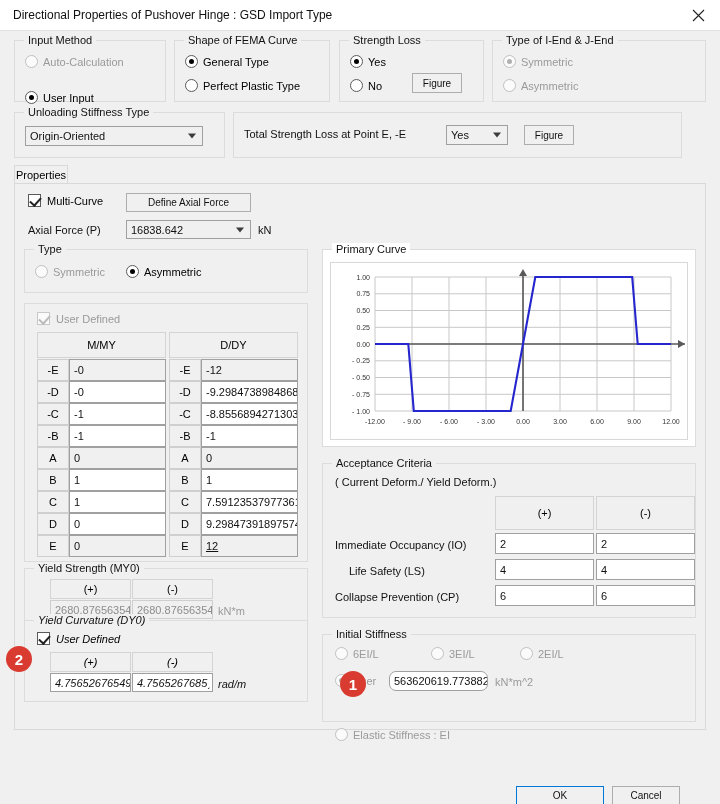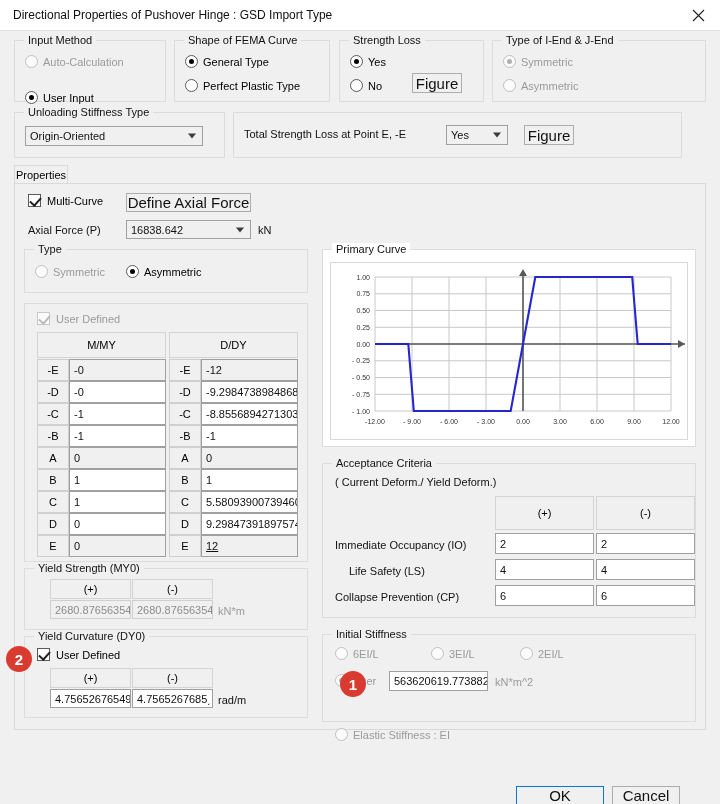--- a/index.html
+++ b/index.html
@@ -58,21 +58,21 @@
   .cbox.on::after {
     content:""; position:absolute; left:3px; top:0px; width:5px; height:9px;
     border:solid #222; border-width:0 2px 2px 0; transform:rotate(42deg);
   }
   .chk.dis { color:#9a9a9a; }
   .chk.dis .cbox { border-color:#c8c8c8; background:#fafafa; }
   .chk.dis .cbox.on::after { border-color:#bbb; }
 
   
   .btn {
-    background:#f0f0f0; border:1px solid #adadad; font-size:15px;
+    background:#f0f0f0; border:1px solid #adadad; font-size:10px;
     display:flex; align-items:center; justify-content:center; color:#111;
     font-family:"Liberation Sans", sans-serif;
   }
   .btn.primary { border:1px solid #0078d7; background:#f0f0f0; }
 
   
   .inp {
     background:#fff; border:1px solid #a0a0a0; font-size:11px;
     display:flex; align-items:center; padding:0 4px; color:#111;
     overflow:hidden; white-space:nowrap;
@@ -258,42 +258,42 @@
         <div class="inp gray" style="position:absolute;left:44px;top:143px;width:97px;height:22px;">0</div>
         <div class="lcell" style="position:absolute;left:144px;top:143px;width:32px;height:22px;">A</div>
         <div class="inp gray" style="position:absolute;left:176px;top:143px;width:97px;height:22px;">0</div>
         <div class="lcell" style="position:absolute;left:12px;top:165px;width:32px;height:22px;">B</div>
         <div class="inp" style="position:absolute;left:44px;top:165px;width:97px;height:22px;">1</div>
         <div class="lcell" style="position:absolute;left:144px;top:165px;width:32px;height:22px;">B</div>
         <div class="inp" style="position:absolute;left:176px;top:165px;width:97px;height:22px;">1</div>
         <div class="lcell" style="position:absolute;left:12px;top:187px;width:32px;height:22px;">C</div>
         <div class="inp" style="position:absolute;left:44px;top:187px;width:97px;height:22px;">1</div>
         <div class="lcell" style="position:absolute;left:144px;top:187px;width:32px;height:22px;">C</div>
-        <div class="inp" style="position:absolute;left:176px;top:187px;width:97px;height:22px;">5.58093900739460</div>
+        <div class="inp" style="position:absolute;left:176px;top:187px;width:97px;height:22px;">7.59123537977361</div>
         <div class="lcell" style="position:absolute;left:12px;top:209px;width:32px;height:22px;">D</div>
         <div class="inp" style="position:absolute;left:44px;top:209px;width:97px;height:22px;">0</div>
         <div class="lcell" style="position:absolute;left:144px;top:209px;width:32px;height:22px;">D</div>
         <div class="inp" style="position:absolute;left:176px;top:209px;width:97px;height:22px;">9.29847391897574</div>
         <div class="lcell" style="position:absolute;left:12px;top:231px;width:32px;height:22px;">E</div>
         <div class="inp gray" style="position:absolute;left:44px;top:231px;width:97px;height:22px;">0</div>
         <div class="lcell" style="position:absolute;left:144px;top:231px;width:32px;height:22px;">E</div>
         <div class="inp gray" style="position:absolute;left:176px;top:231px;width:97px;height:22px;text-decoration:underline;">12</div>
       </div>
   </div>
 
   <div class="grp" style="left:24px; top:568px; width:284px; height:62px;">
     <div class="lg">Yield Strength (MY0)</div>
     <div class="hcell" style="position:absolute; left:25px; top:10px; width:81px; height:20px;">(+)</div>
     <div class="hcell" style="position:absolute; left:107px; top:10px; width:81px; height:20px;">(-)</div>
     <div class="inp ro" style="position:absolute; left:25px; top:31px; width:81px; height:19px;">2680.87656354(</div>
     <div class="inp ro" style="position:absolute; left:107px; top:31px; width:81px; height:19px;">2680.87656354(</div>
     <div class="lbl dim" style="left:193px; top:36px;">kN*m</div>
   </div>
 
-  <div class="grp" style="left:24px; top:636px; width:284px; height:82px;">
+  <div class="grp" style="left:24px; top:620px; width:284px; height:82px;font-style:italic;">
     <div class="lg">Yield Curvature (DY0)</div>
     <div class="chk" style="position:absolute; left:12px; top:11px;">
       <span class="cbox on"></span>
       <span>User Defined</span>
     </div>
     <div class="hcell" style="position:absolute; left:25px; top:31px; width:81px; height:20px;">(+)</div>
     <div class="hcell" style="position:absolute; left:107px; top:31px; width:81px; height:20px;">(-)</div>
     <div class="inp" style="position:absolute; left:25px; top:52px; width:81px; height:19px;">4.75652676549є</div>
     <div class="inp" style="position:absolute; left:107px; top:52px; width:81px; height:19px;">4.7565267685͵</div>
     <div class="lbl" style="left:193px; top:57px;">rad/m</div>
@@ -377,21 +377,21 @@
       <span>3EI/L</span>
     </div>
     <div class="radio dis" style="position:absolute; left:197px; top:12px;">
       <span class="rdot"></span>
       <span>2EI/L</span>
     </div>
     <div class="radio dis" style="position:absolute; left:12px; top:39px;">
       <span class="rdot on"></span>
       <span>User</span>
     </div>
-    <div class="inp" style="position:absolute; left:66px; top:36px; width:99px; height:20px;">563620619.773882</div>
+    <div class="inp" style="position:absolute; left:66px; top:36px; width:99px; height:20px;border-radius:7px;">563620619.773882</div>
     <div class="lbl dim" style="left:172px; top:41px;">kN*m^2</div>
     <div class="radio dis" style="position:absolute; left:12px; top:78px;margin-top:15px;">
       <span class="rdot"></span>
       <span>Elastic Stiffness : EI</span>
     </div>
   </div>
 
 
   <div class="btn primary" style="position:absolute; left:516px; top:786px; width:88px; height:19px;">OK</div>
   <div class="btn" style="position:absolute; left:612px; top:786px; width:68px; height:19px;">Cancel</div>

